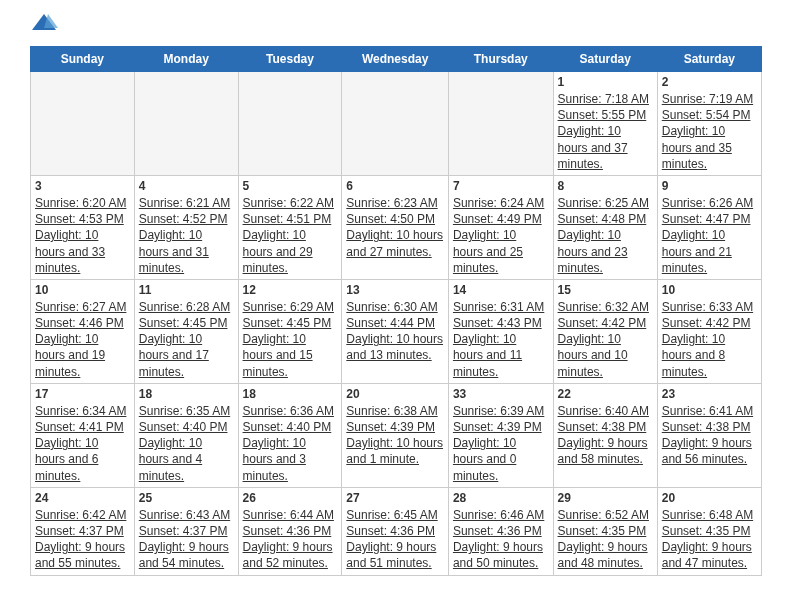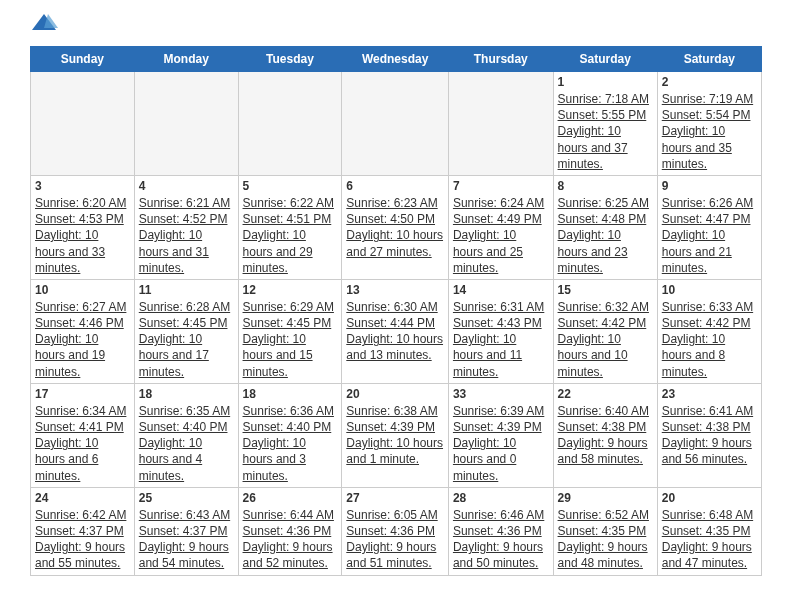--- a/index.html
+++ b/index.html
@@ -295,21 +295,21 @@
 Daylight: 9 hours and 54 minutes.</div>
           </td>
           <td>
             <div class="day-number">26</div>
             <div class="day-info">Sunrise: 6:44 AM
 Sunset: 4:36 PM
 Daylight: 9 hours and 52 minutes.</div>
           </td>
           <td>
             <div class="day-number">27</div>
-            <div class="day-info">Sunrise: 6:05 AM
+            <div class="day-info">Sunrise: 6:45 AM
 Sunset: 4:36 PM
 Daylight: 9 hours and 51 minutes.</div>
           </td>
           <td>
             <div class="day-number">28</div>
             <div class="day-info">Sunrise: 6:46 AM
 Sunset: 4:36 PM
 Daylight: 9 hours and 50 minutes.</div>
           </td>
           <td>

